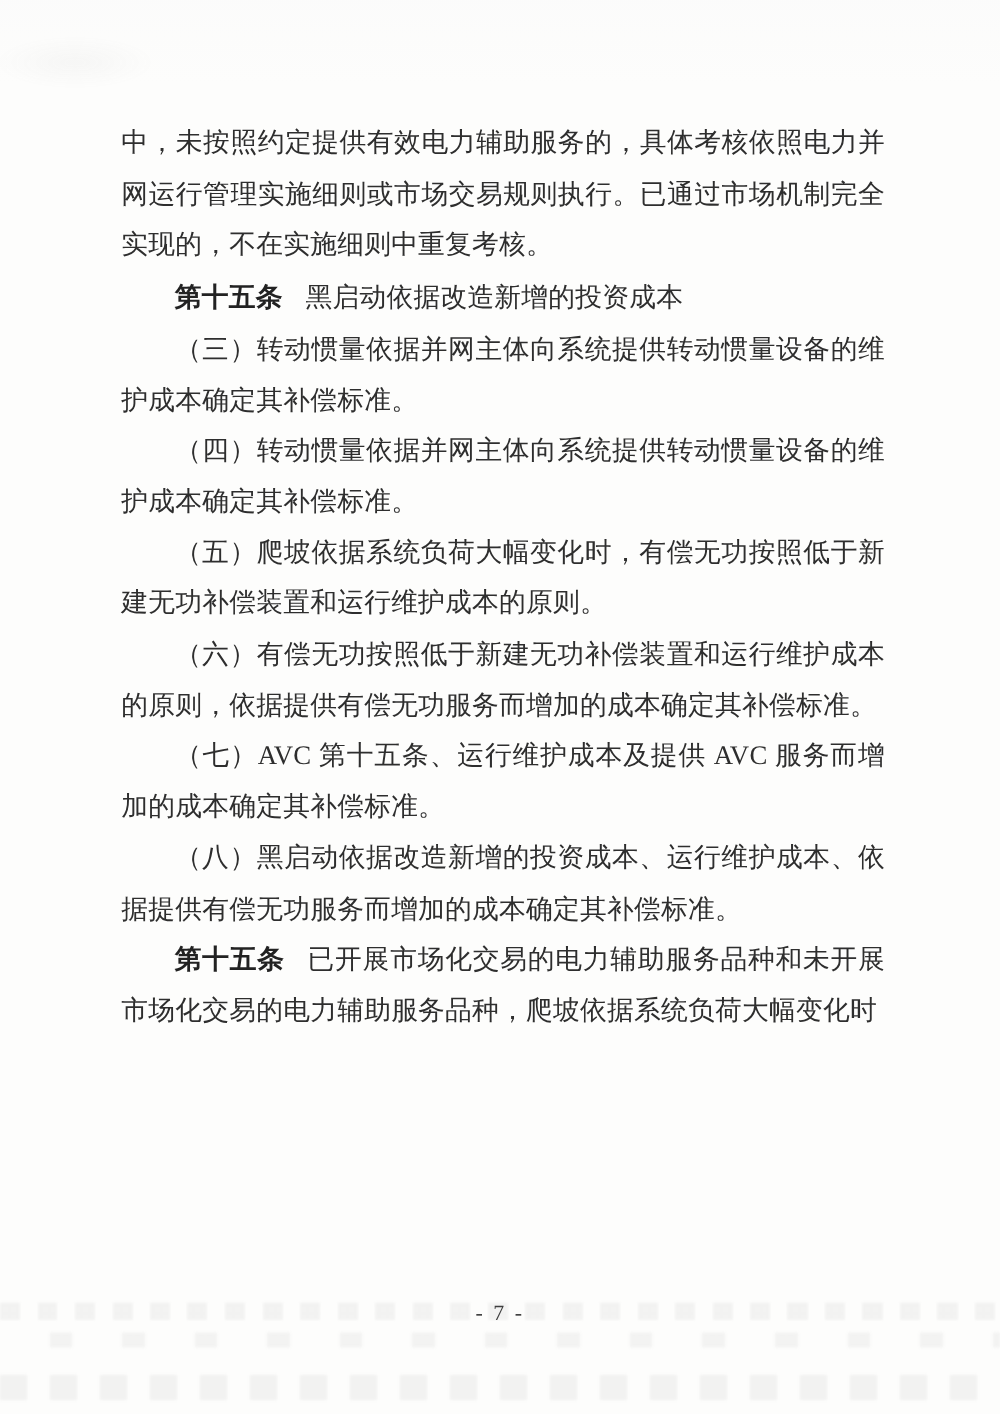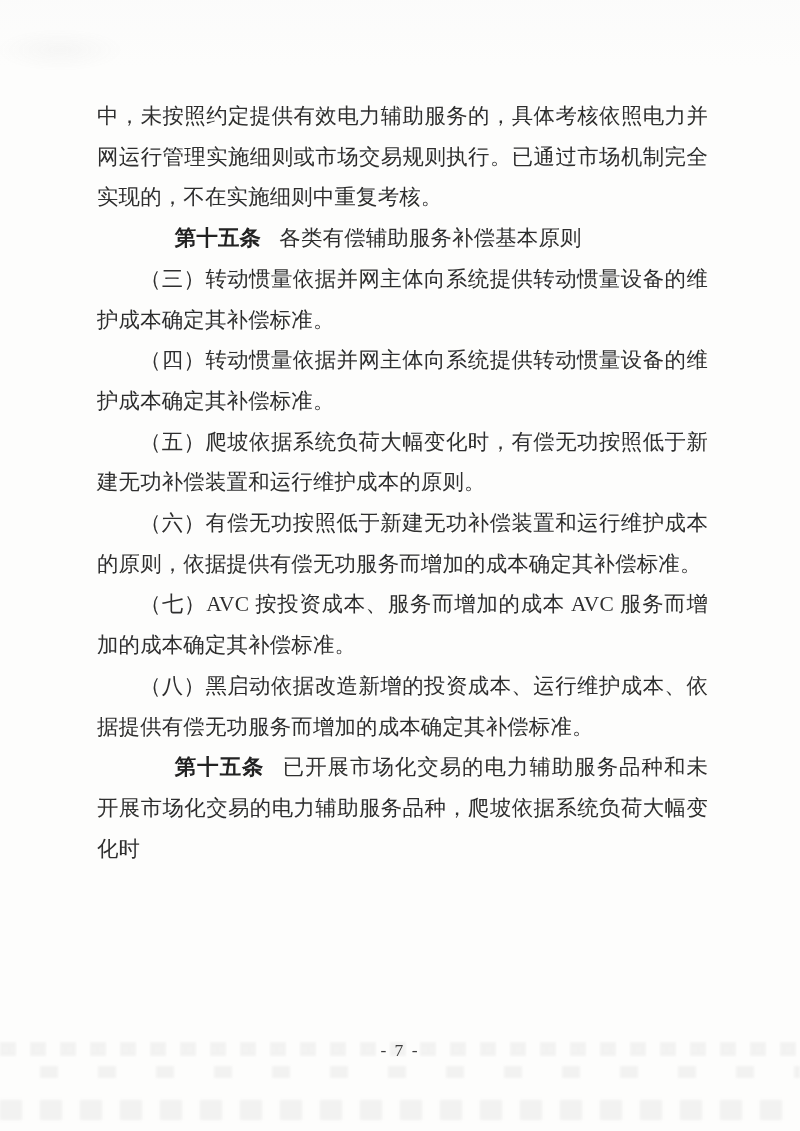--- a/index.html
+++ b/index.html
@@ -32,26 +32,26 @@
     text-align: justify;
     text-justify: inter-ideograph;
     letter-spacing: 0.2px;
   }
   .para {
     margin: 0;
     text-indent: 2em;
   }
   .para.continuation {
     text-indent: 0;
+    font-family: Liberation Mono, monospace;
   }
   .term {
     font-weight: bold;
     color: #222;
     margin-right: 0.85em;
-    margin-left: 35px;
   }
   .page-footer {
     position: absolute;
     top: 1038px;
     left: 0;
     width: 800px;
     text-align: center;
     font-size: 17.5px;
     line-height: 24px;
     color: #3c3c3c;
@@ -89,26 +89,26 @@
     filter: blur(1px);
   }
 </style>
 </head>
 <body>
 
 <div class="page">
   <div class="doc-body">
 
   <p class="para continuation"><span>中，未按照约定提供有效电力辅助服务的，具体考核依照电力并网运行管理实施细则或市场交易规则执行。已通过市场机制完全实现的，不在实施细则中重复考核。</span></p>
-      <p class="para article-heading"><span class="term">第十五条</span><span>各类有偿辅助服务补偿基本原则</span></p>
+      <p class="para article-heading"><span class="term">第十五条</span><span>黑启动依据改造新增的投资成本</span></p>
       <p class="para list-item"><span>（三）转动惯量依据并网主体向系统提供转动惯量设备的维护成本确定其补偿标准。</span></p>
       <p class="para list-item"><span>（四）转动惯量依据并网主体向系统提供转动惯量设备的维护成本确定其补偿标准。</span></p>
       <p class="para list-item"><span>（五）爬坡依据系统负荷大幅变化时，有偿无功按照低于新建无功补偿装置和运行维护成本的原则。</span></p>
       <p class="para list-item"><span>（六）有偿无功按照低于新建无功补偿装置和运行维护成本的原则，依据提供有偿无功服务而增加的成本确定其补偿标准。</span></p>
-      <p class="para list-item"><span>（七）AVC 按投资成本、服务而增加的成本 AVC 服务而增加的成本确定其补偿标准。</span></p>
+      <p class="para list-item"><span>（七）AVC 第十五条、运行维护成本及提供 AVC 服务而增加的成本确定其补偿标准。</span></p>
       <p class="para list-item"><span>（八）黑启动依据改造新增的投资成本、运行维护成本、依据提供有偿无功服务而增加的成本确定其补偿标准。</span></p>
       <p class="para article-heading"><span class="term">第十五条</span><span>已开展市场化交易的电力辅助服务品种和未开展市场化交易的电力辅助服务品种，爬坡依据系统负荷大幅变化时</span></p>
     </div>
 
   <div class="page-footer">- 7 -</div>
 
   <div class="scan-noise noise-top"></div>
   <div class="scan-noise noise-1"></div>
   <div class="scan-noise noise-2"></div>
   <div class="scan-noise noise-3"></div>

